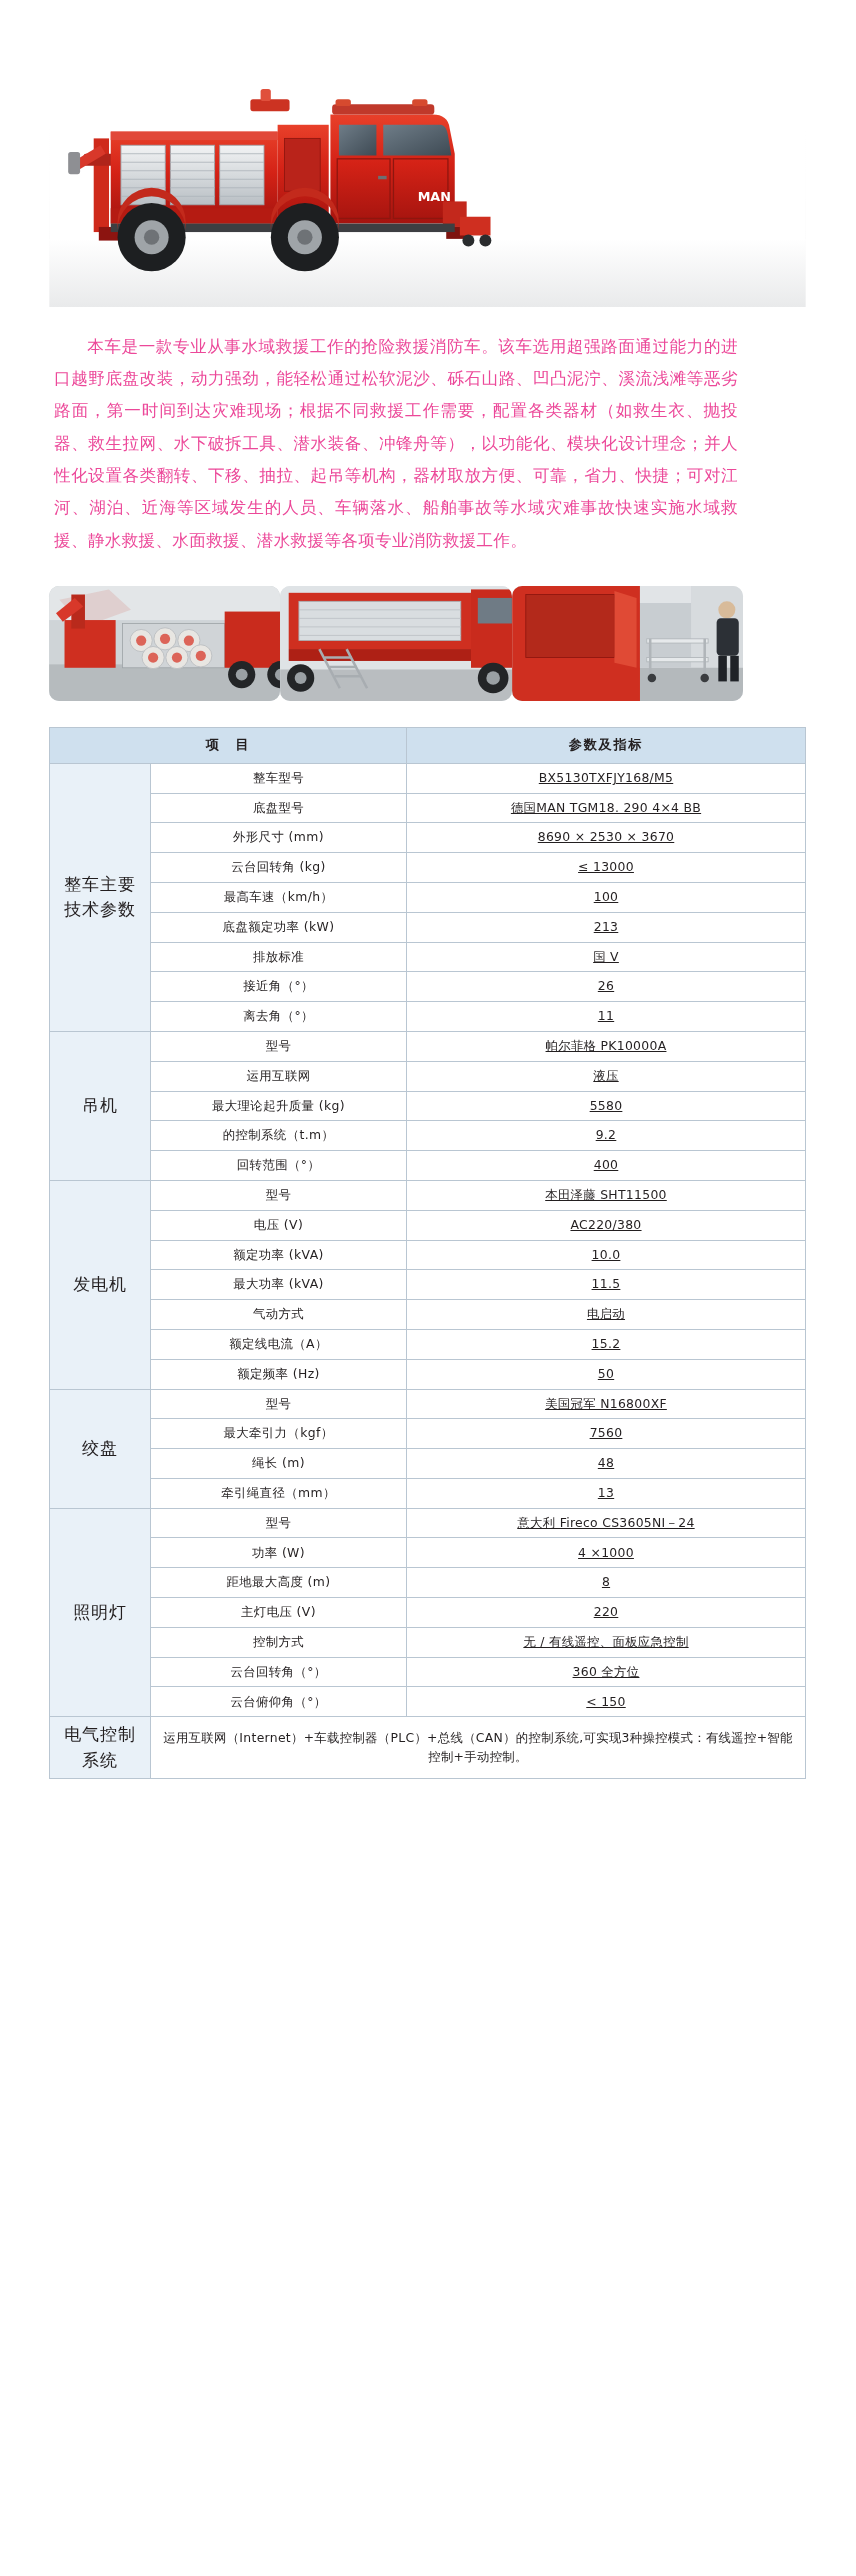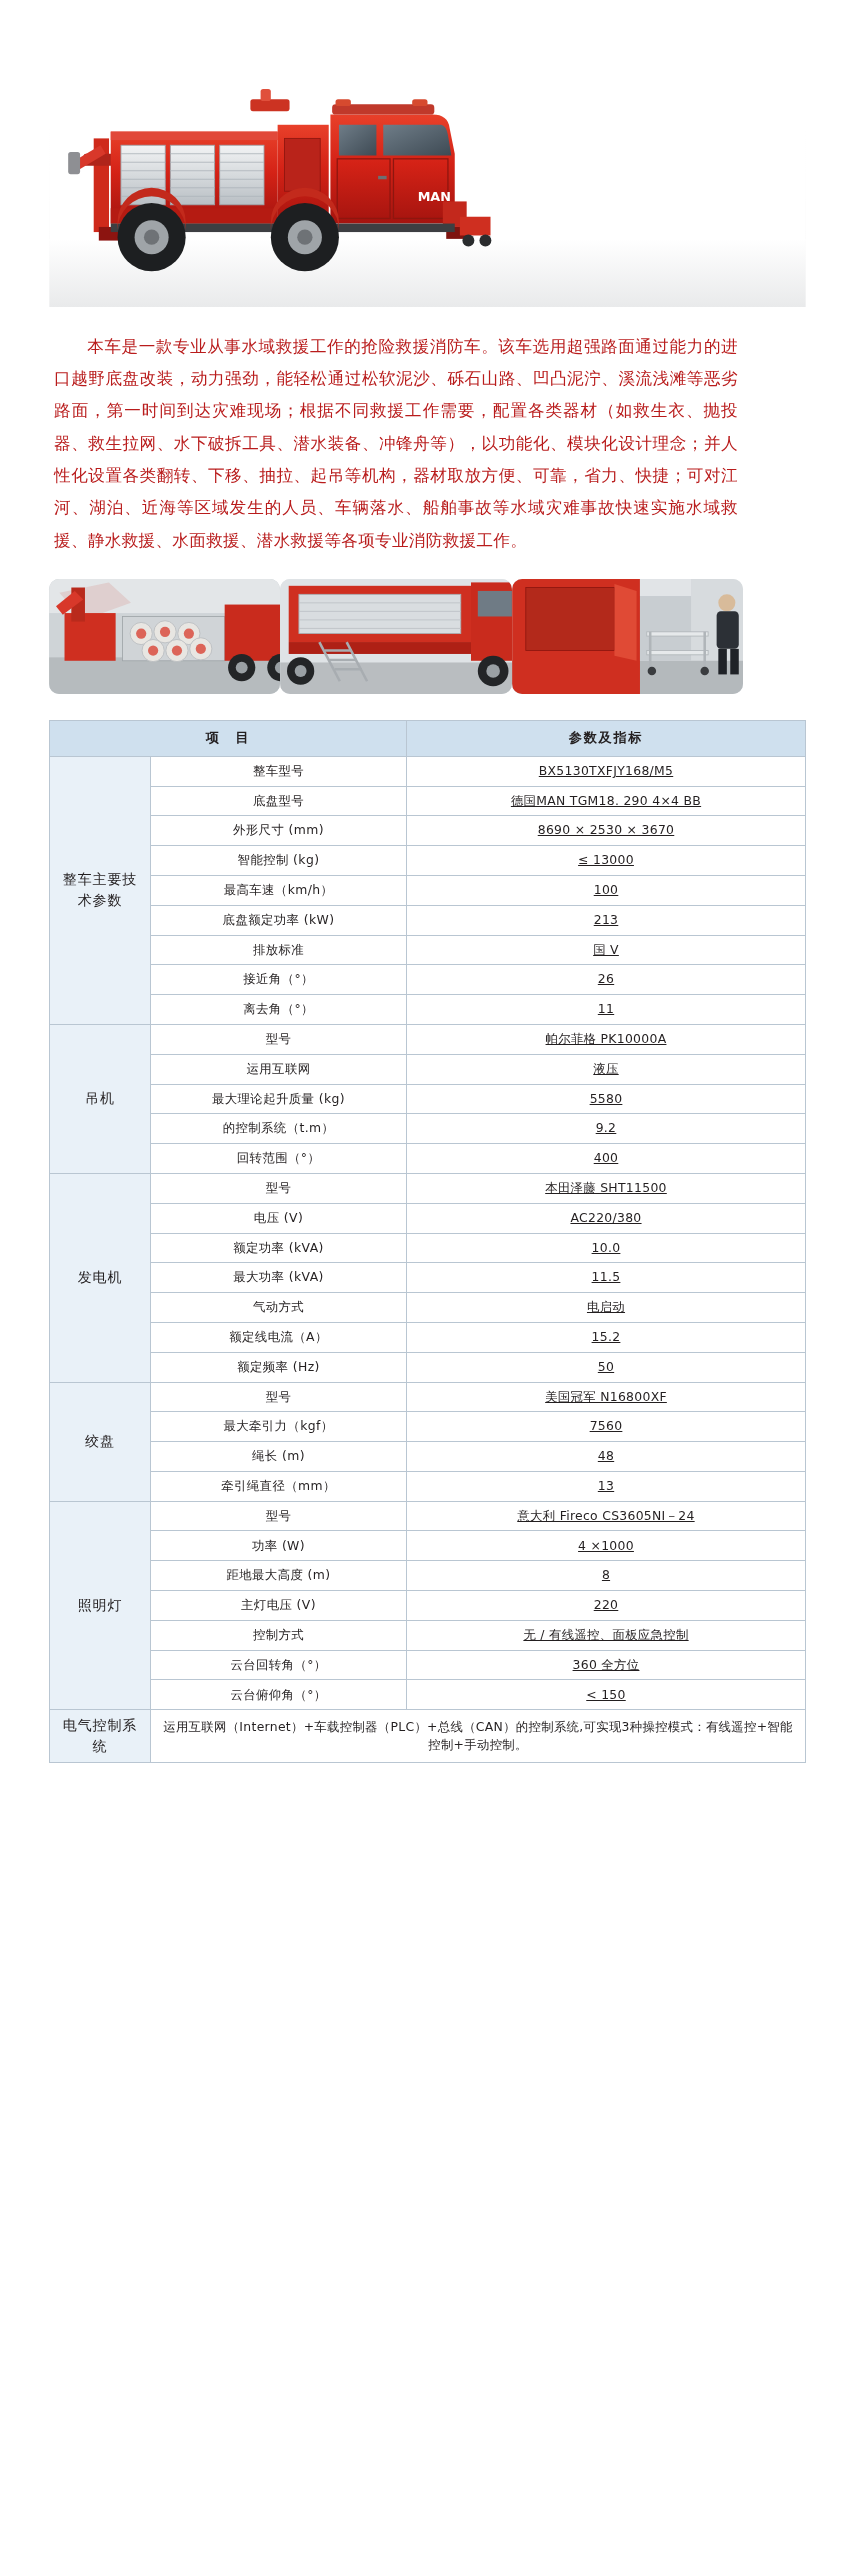--- a/index.html
+++ b/index.html
@@ -29,22 +29,22 @@
   }
   .hero svg { display: block; }
 
   
   .intro {
     font-size: 16.6px;
     line-height: 1.95;
     letter-spacing: 0.3px;
     text-align: justify;
     text-indent: 2em;
-    color: #b91c1c;
-    margin: 0 0 22px 0;
+    color: #ec4899;
+    margin: 0 0 29px 0;
     padding: 0 5.1px;
   }
 
   
   .photos {
     display: flex;
     justify-content: space-between;
     margin: 0 0 25.6px 0;
   }
   .photo {
@@ -78,21 +78,21 @@
     background: #cfe0ee;
     font-weight: bold;
     font-size: 13.2px;
     letter-spacing: 1.7px;
     padding: 7.7px 6.8px;
     margin-top: 8px;
   }
   td.grp {
     background: #e9f1f8;
     font-weight: bold;
-    font-size: 14px;
+    font-size: 17px;
     width: 101px;
     letter-spacing: 0.9px;
     margin-top: 17px;
   }
   td.item {
     width: 256px;
     letter-spacing: 0.4px;
   }
   td.val {
     letter-spacing: 0.3px;
@@ -327,21 +327,21 @@
       </tr>
       <tr>
         <td class="item">底盘型号</td>
         <td class="val">德国MAN  TGM18. 290 4×4 BB</td>
       </tr>
       <tr>
         <td class="item">外形尺寸 (mm)</td>
         <td class="val">8690 × 2530 × 3670</td>
       </tr>
       <tr>
-        <td class="item">智能控制 (kg)</td>
+        <td class="item">云台回转角 (kg)</td>
         <td class="val">≤ 13000</td>
       </tr>
       <tr>
         <td class="item">最高车速（km/h）</td>
         <td class="val">100</td>
       </tr>
       <tr>
         <td class="item">底盘额定功率 (kW)</td>
         <td class="val">213</td>
       </tr>

